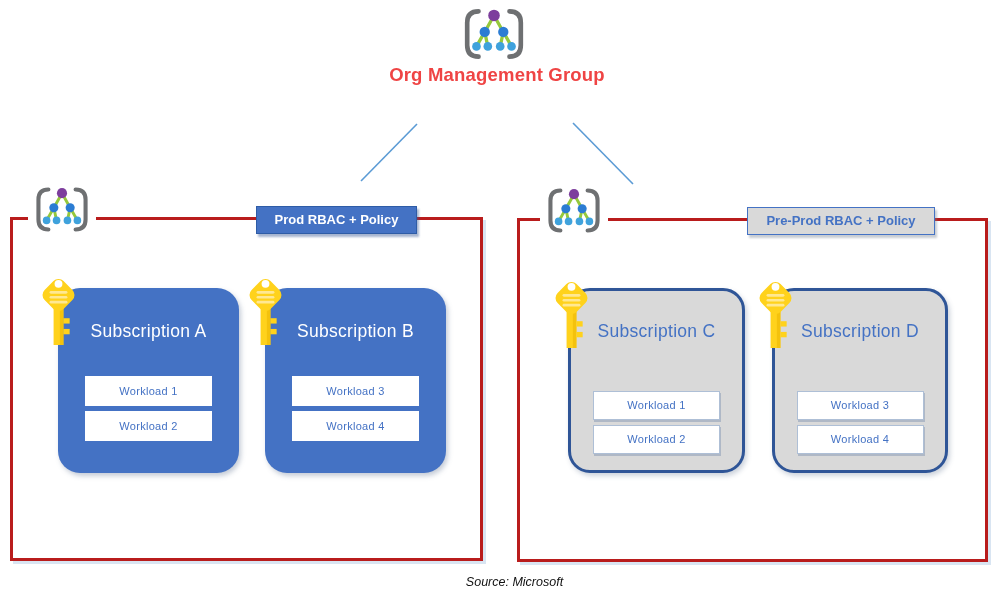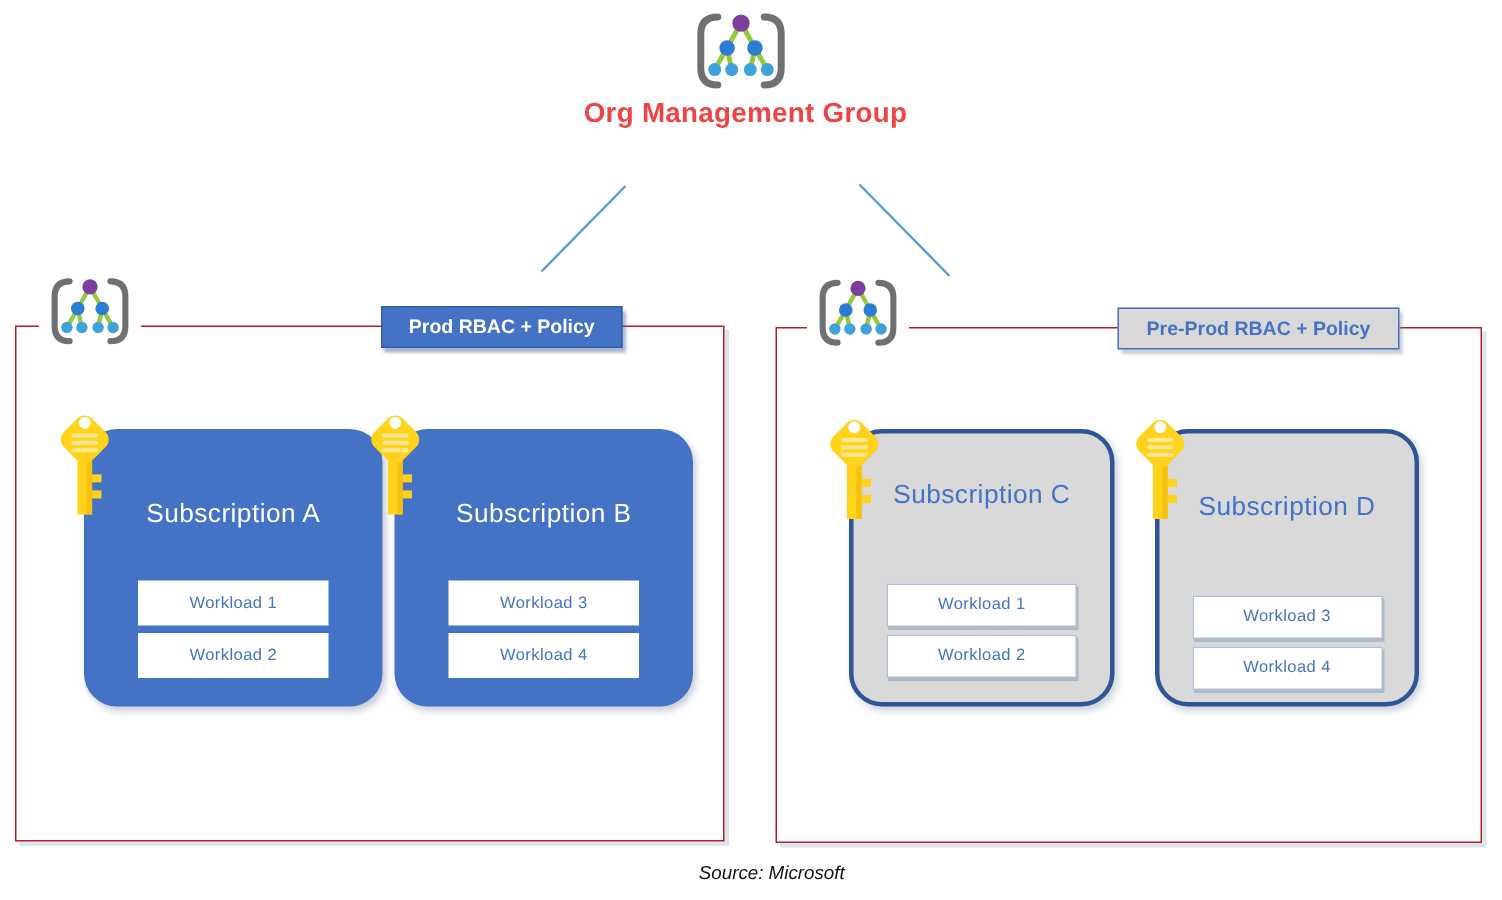--- a/index.html
+++ b/index.html
@@ -34,21 +34,21 @@
     text-align: center;
     font-size: 18.5px;
     font-weight: bold;
     color: #ef4444;
     letter-spacing: 0.2px;
   }
 
   
   .group {
     position: absolute;
-    border: 1px solid #b91c1c;
+    border: 3px solid #b91c1c;
     background: #ffffff;
     box-shadow: 3px 3px 0 #d9e5f2;
   }
   .group-prod   { left: 10px;  top: 217px; width: 473px; height: 344px; }
   .group-preprod{ left: 517px; top: 218px; width: 471px; height: 344px; }
 
   .mg-badge {
     position: absolute;
     top: -35px;
     background: #ffffff;
@@ -80,32 +80,32 @@
     background: #d9d9d9;
     border: 1.5px solid #4472c4;
     color: #4472c4;
     box-shadow: 2px 3px 2px rgba(120, 130, 145, 0.4);
   }
 
   
   .sub-card {
     position: absolute;
     top: 68px;
-    width: 199px; height: 185px;
+    width: 181px; height: 185px;
     border-radius: 22px;
     display: flex;
     flex-direction: column;
     align-items: center;
-    padding-top: 42px;
+    padding-top: 29px;
   }
   .group-preprod .sub-card { top: 67px; gap: 15px; }
   .sub-a { left: 45px; }
   .sub-b { left: 252px; }
   .sub-c { left: 48px;  width: 177px; }
-  .sub-d { left: 252px; width: 176px; justify-content: center; }
+  .sub-d { left: 252px; width: 176px; }
 
   .sub-blue {
     background: #4472c4;
     box-shadow: 2px 3px 5px rgba(90, 110, 140, 0.35);
   }
   .sub-gray {
     background: #d9d9d9;
     border: 3px solid #2f5597;
     box-shadow: 2px 3px 5px rgba(90, 110, 140, 0.3);
     padding-top: 26px;

